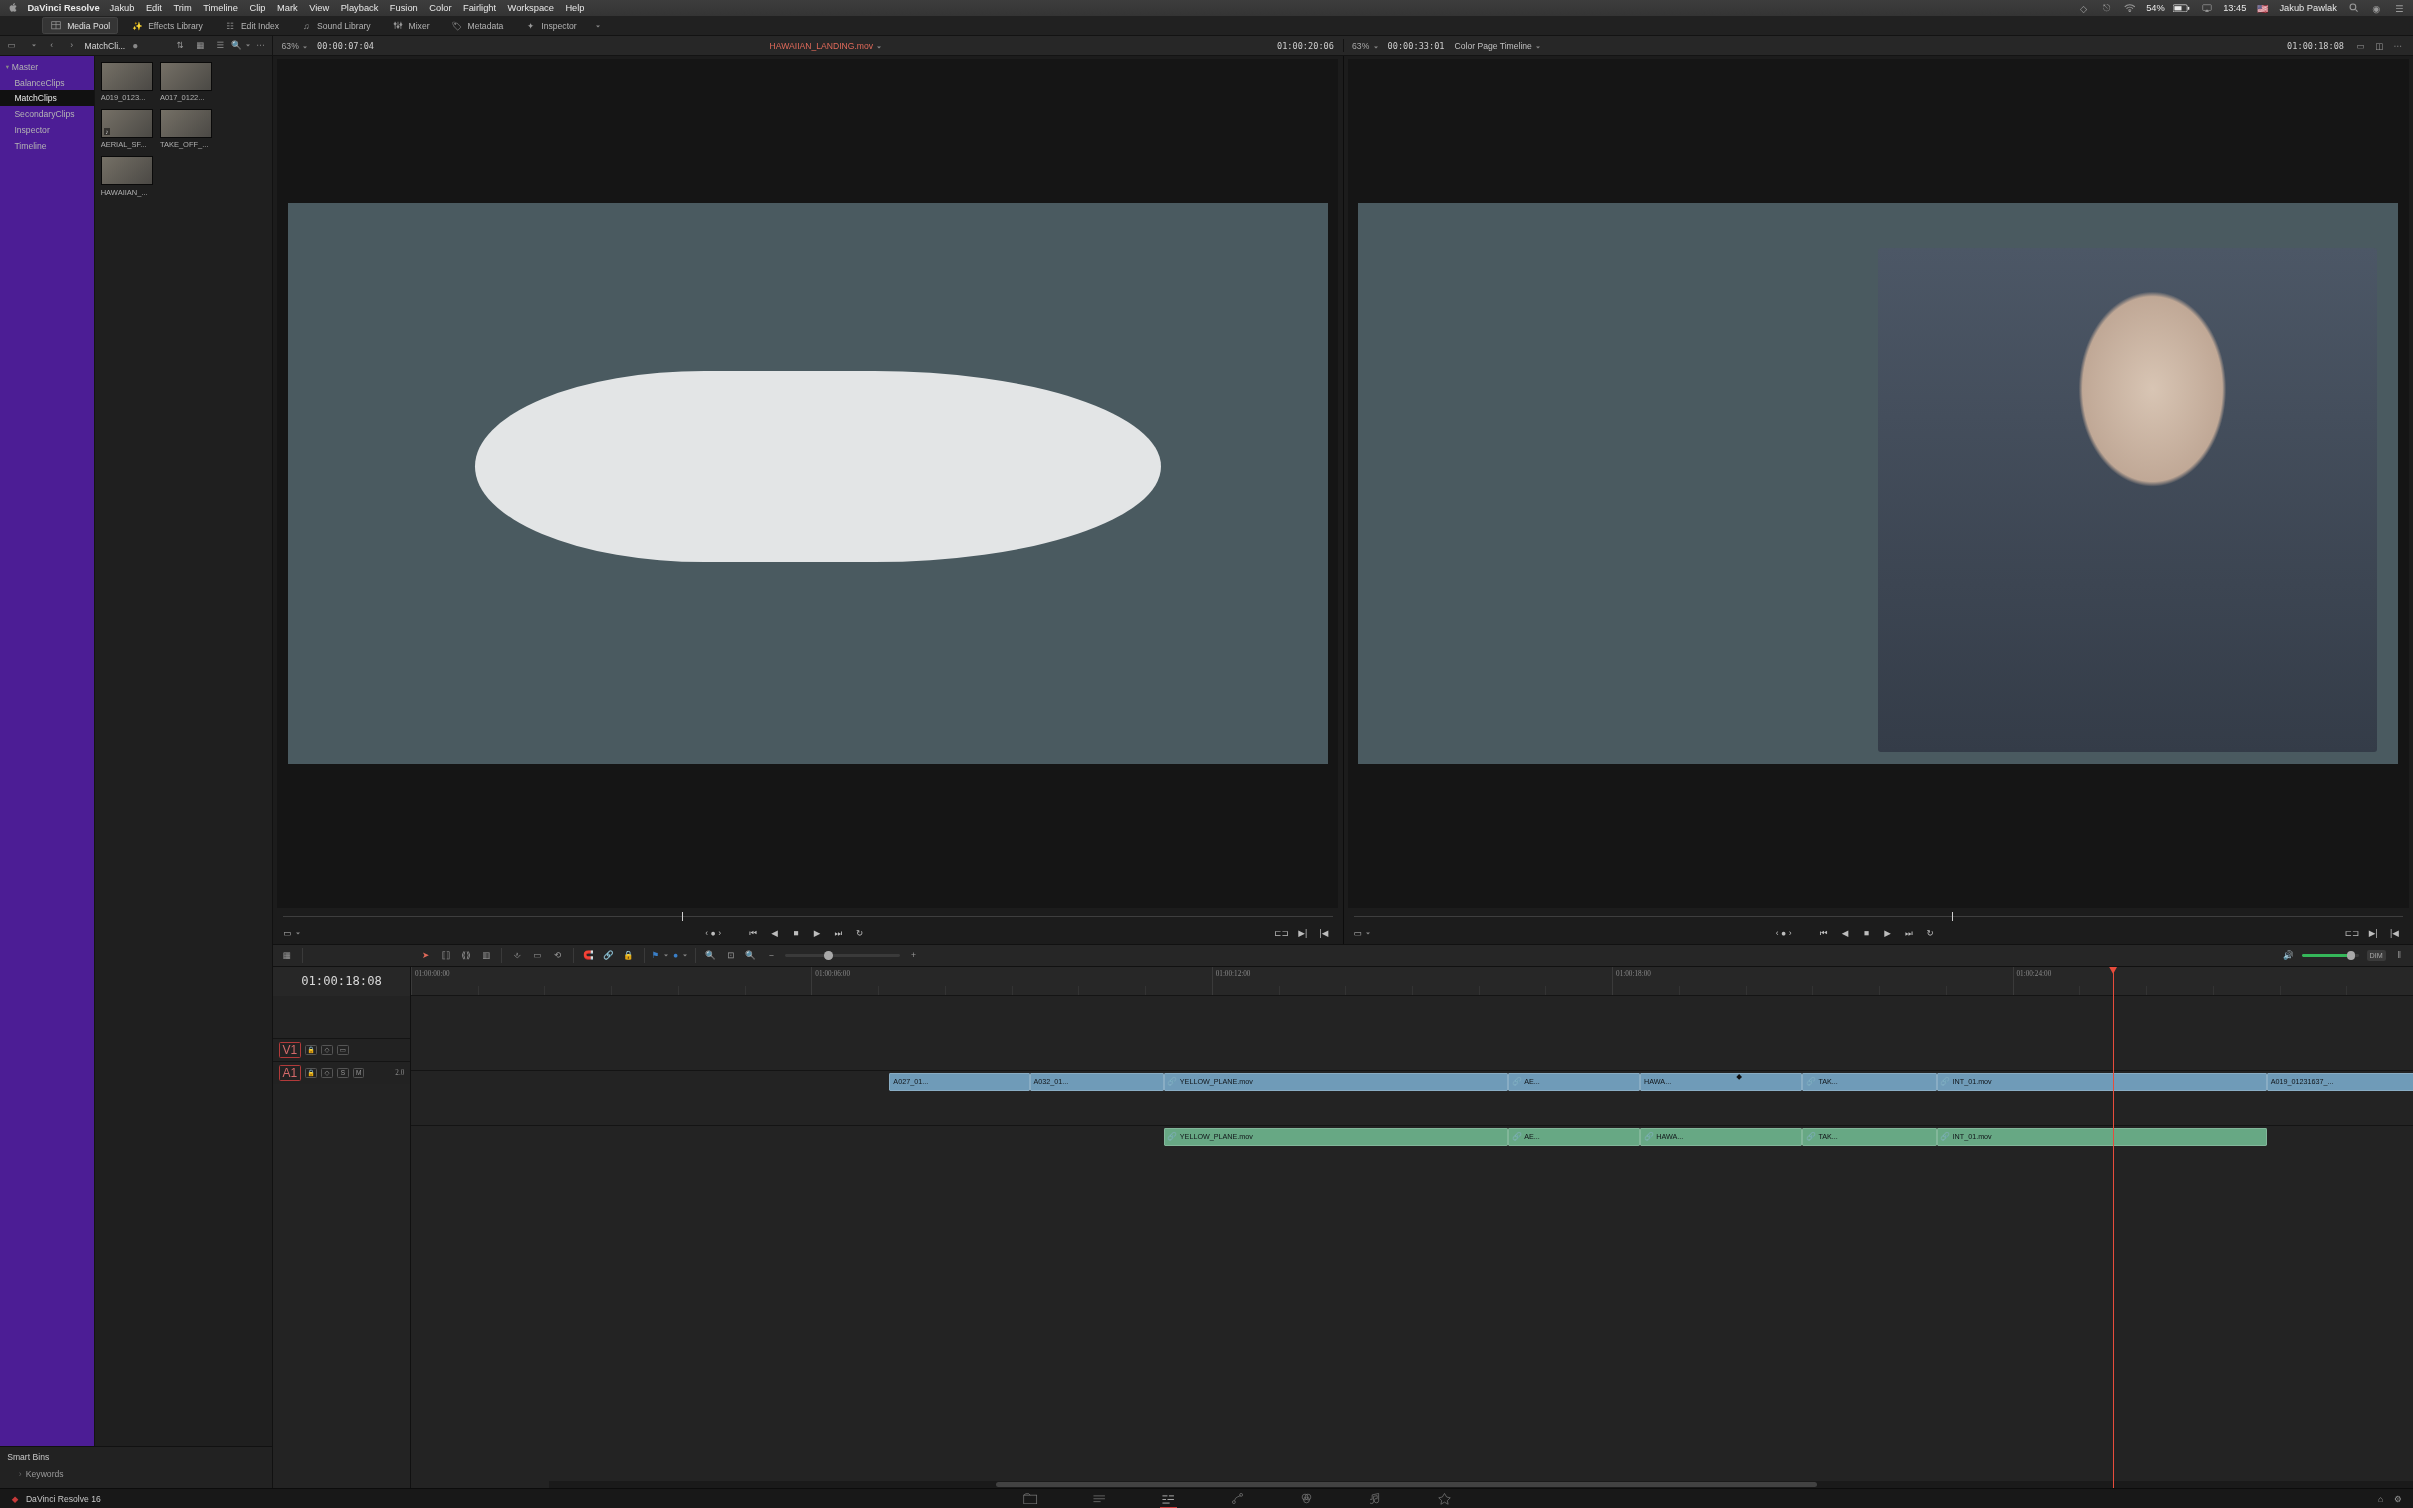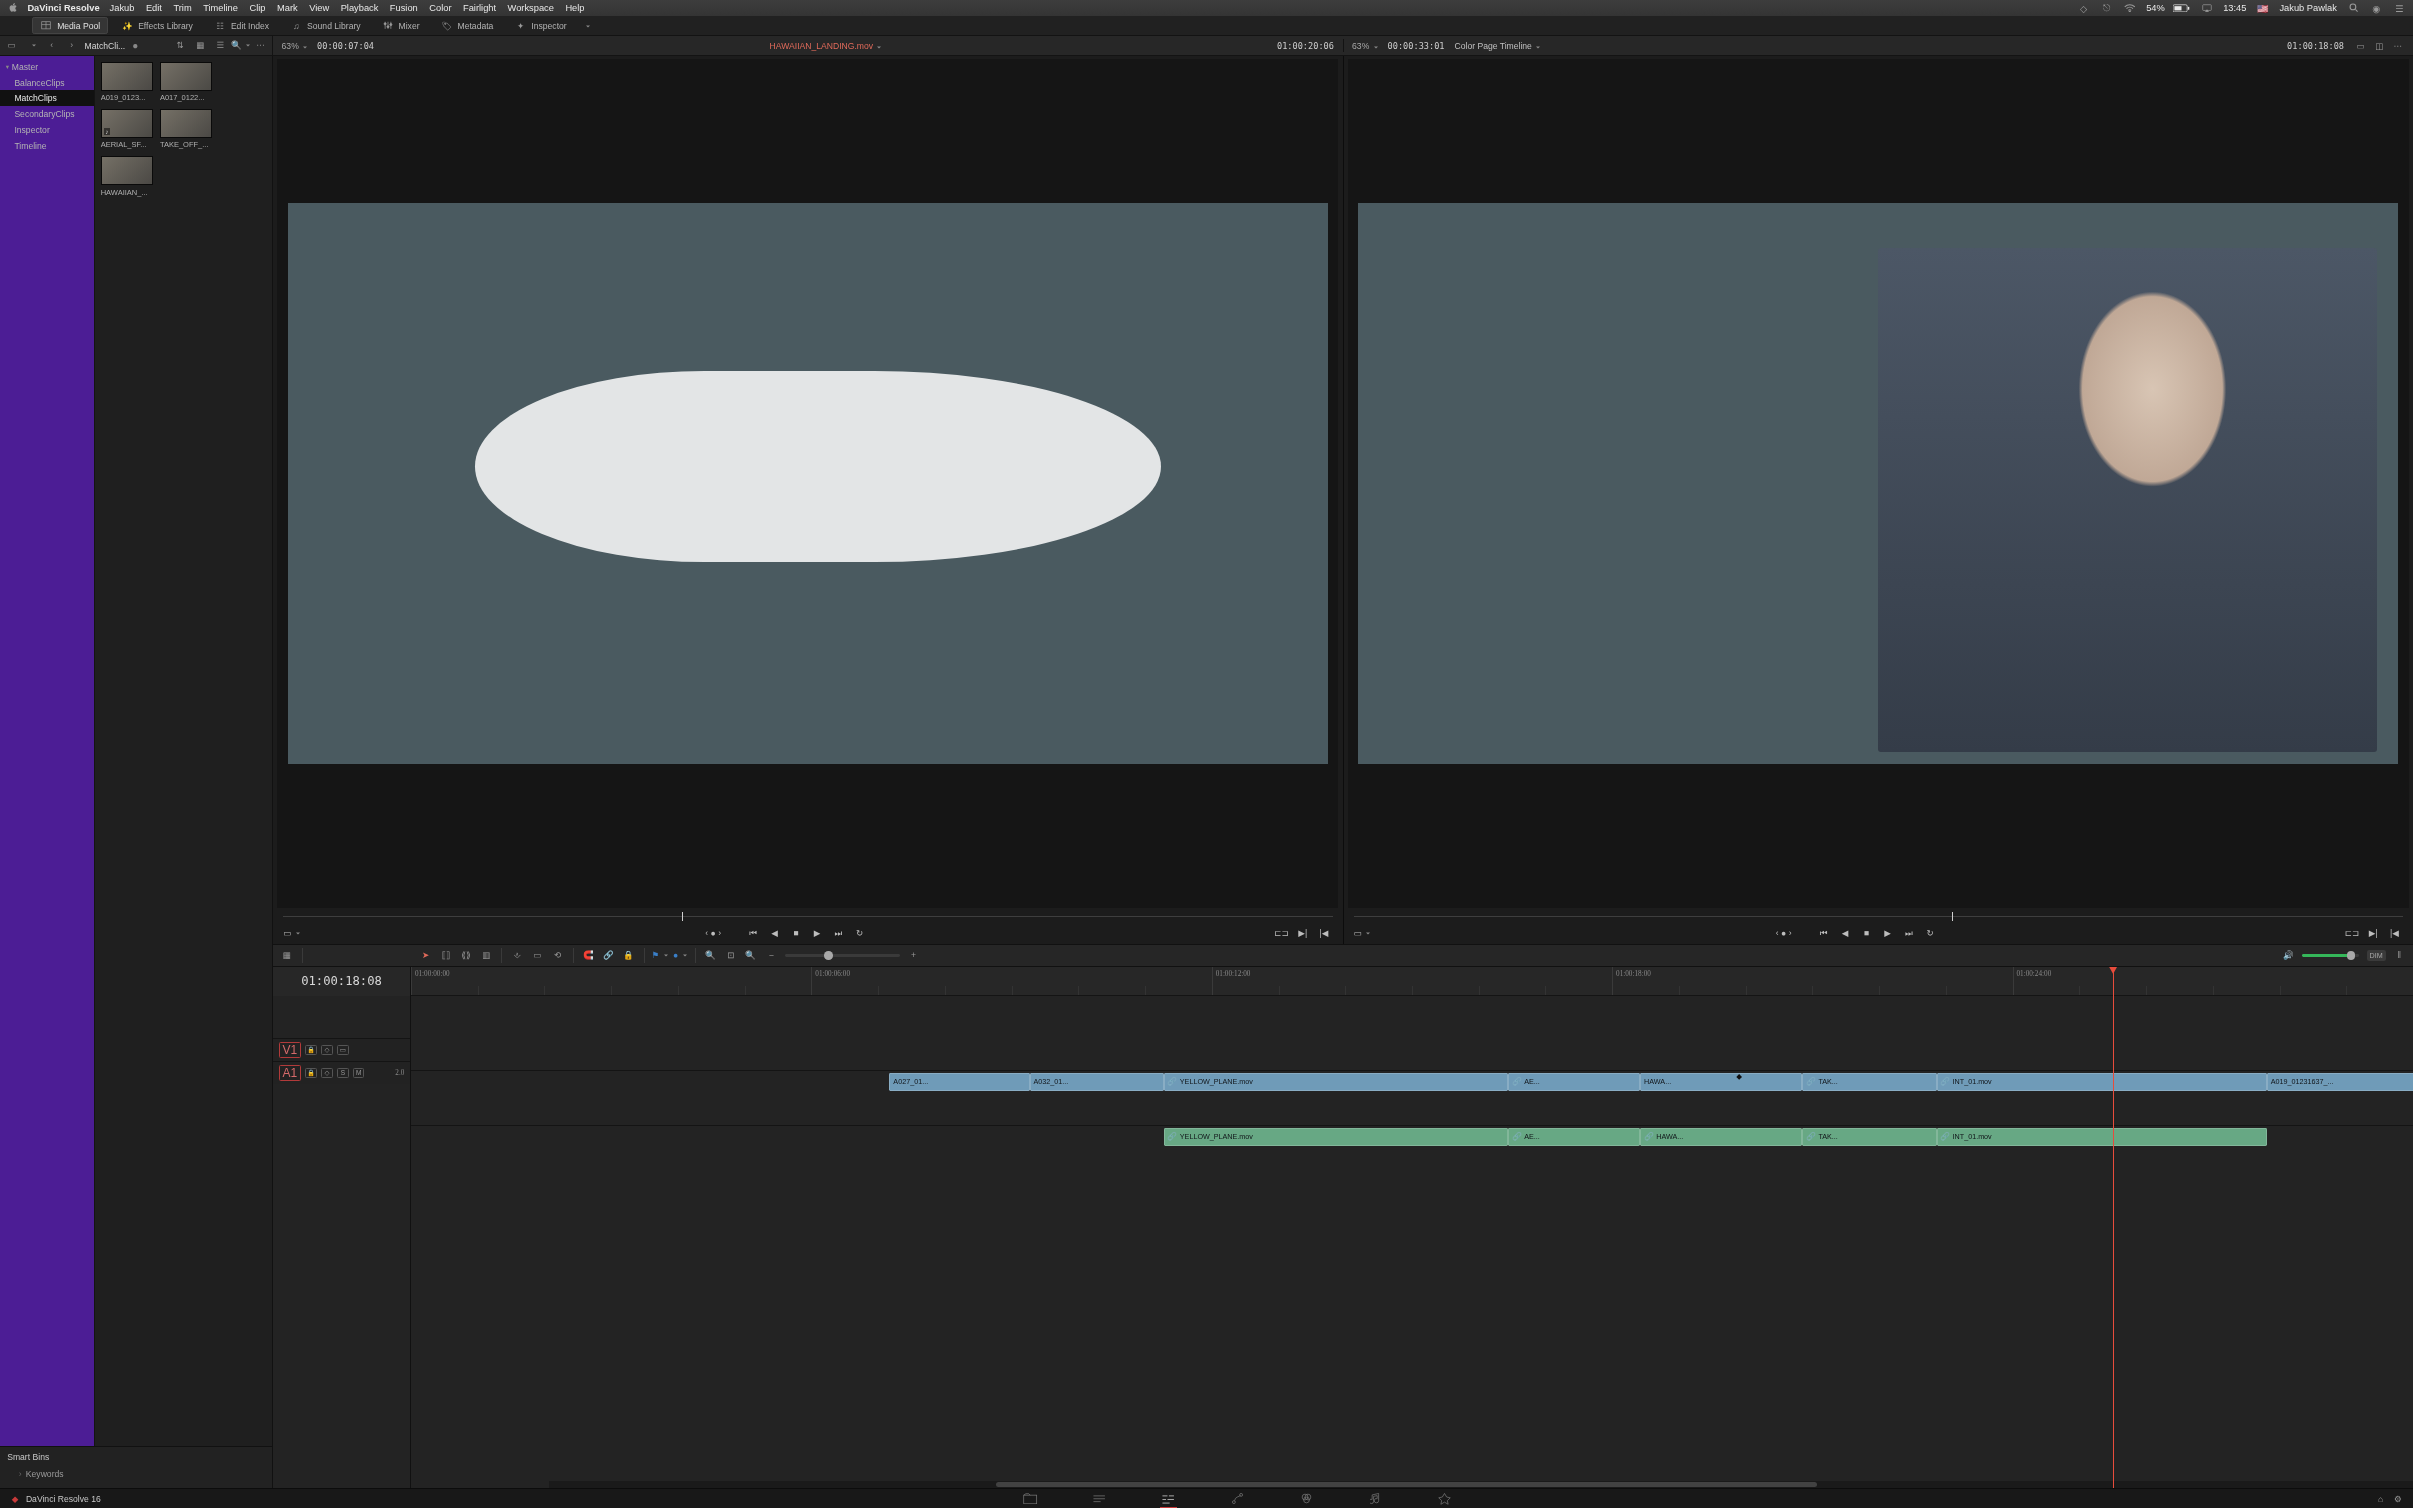--- a/index.html
+++ b/index.html
@@ -7,21 +7,21 @@
   svg { display: block; }
 
   
   .mac-menubar { height: 16px; background: linear-gradient(#3d3d3d,#343434); display: flex; align-items: center; padding: 0 7.2px; font-size: 9.3px; color: #e8e8e8; }
   .mac-menubar .app-name { font-weight: 600; margin-right: 10px; margin-left: 7.2px; }
   .mac-menubar .m-item { margin-right: 11.5px; cursor: default; }
   .mac-menubar .spacer { flex: 1; }
   .mac-menubar .r-item { margin-left: 10px; display:flex; align-items:center; gap:2.9px; }
 
   
-  .app-toolbar { height: 20px; background: #212121; border-bottom:0.7px solid #131313; display:flex; align-items:center; padding: 0 11px; gap:4.3px; }
+  .app-toolbar { height: 20px; background: #212121; border-bottom:0.7px solid #131313; display:flex; align-items:center; padding: 0 21px; gap:4.3px; }
   .tool-btn { display:flex; align-items:center; gap:4.3px; padding:1.4px 7.2px; border:0.7px solid transparent; border-radius:2.2px; color:#b4b4b4; }
   .tool-btn.active { background:#353535; border-color:#444; color:#e0e0e0; }
   .app-toolbar .center { flex:1; text-align:center; color:#d0d0d0; font-size:9.3px; }
   .app-toolbar .center .sub { color:#808080; margin-left:7.2px; }
 
   
   .info-row { height: 20px; background:#272727; border-bottom:0.7px solid #131313; display:flex; align-items:center; }
   .info-row .bin-area { width:273px; display:flex; align-items:center; padding:0 4.3px; gap:5.7px; border-right:0.7px solid #131313; height:100%; }
   .bin-area .icon-btn { width:14.4px; height:14.4px; display:flex; align-items:center; justify-content:center; color:#999; }
   .bin-area .bin-title { color:#d8d8d8; font-weight:500; }

